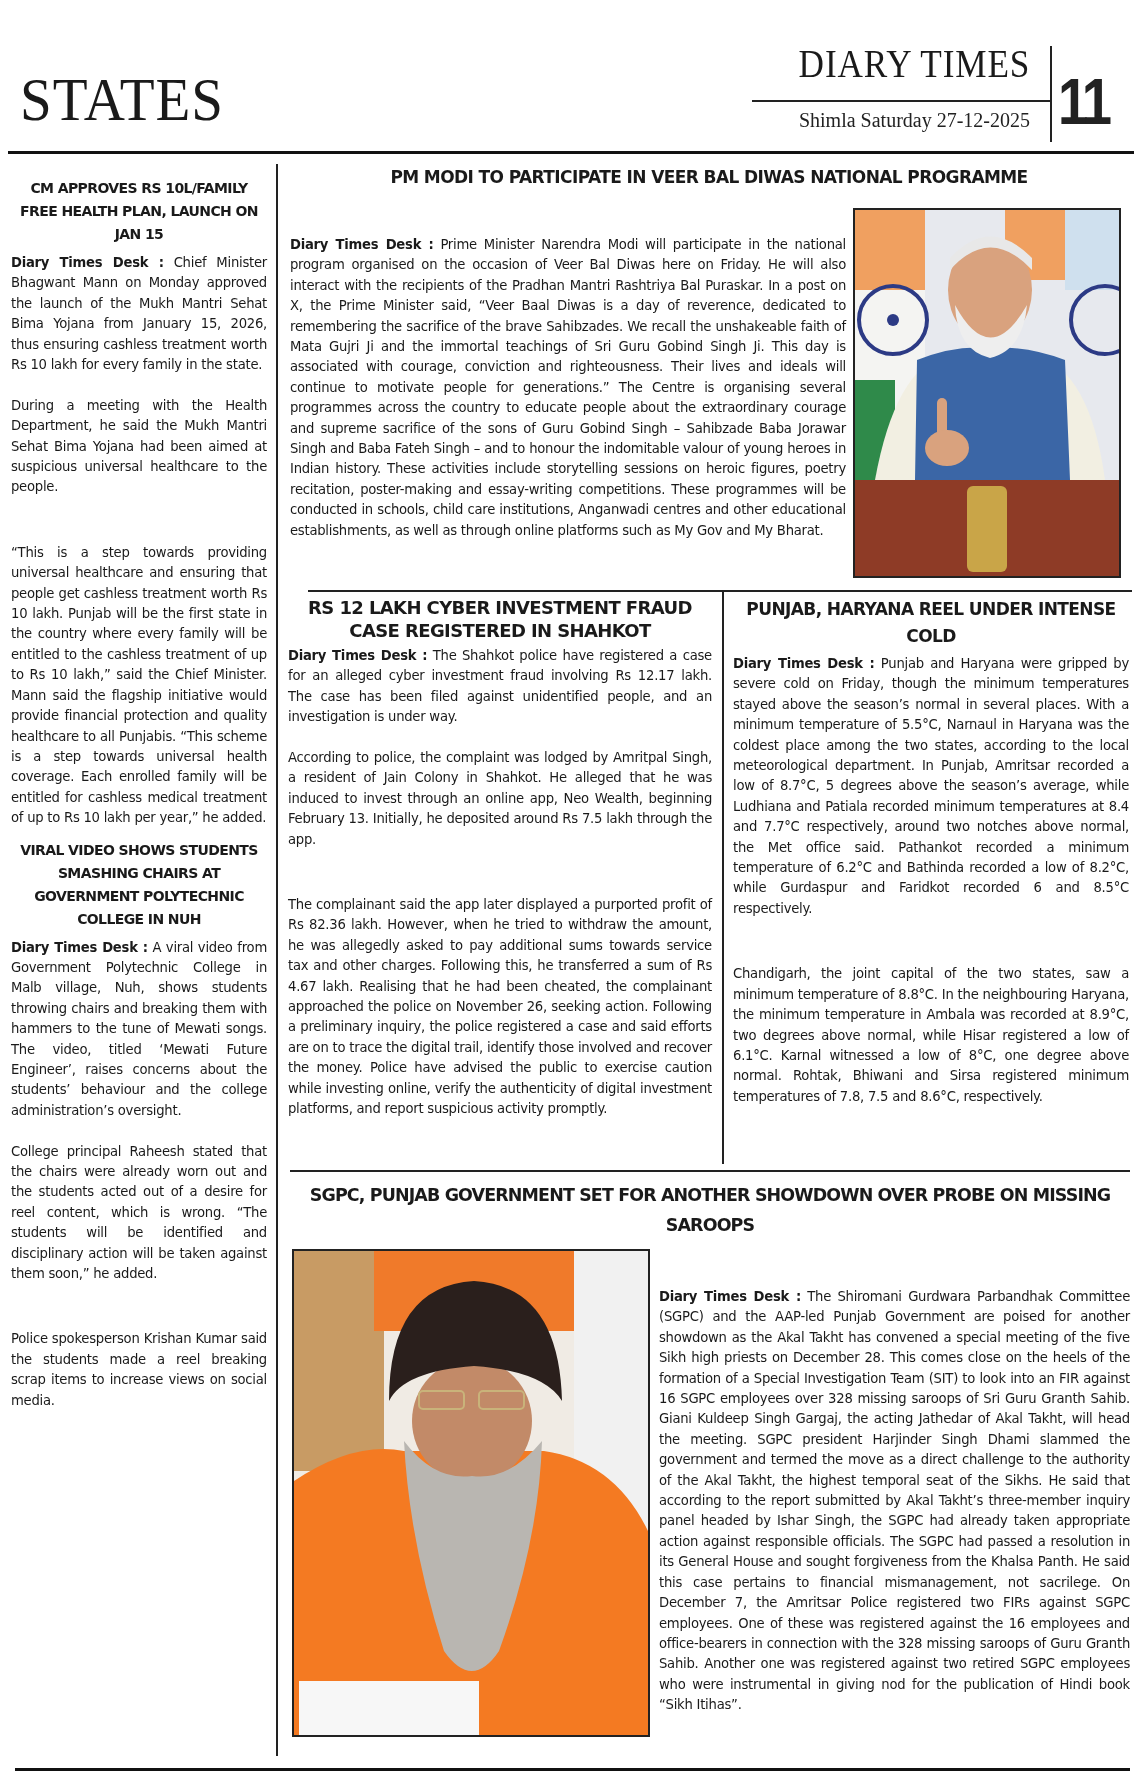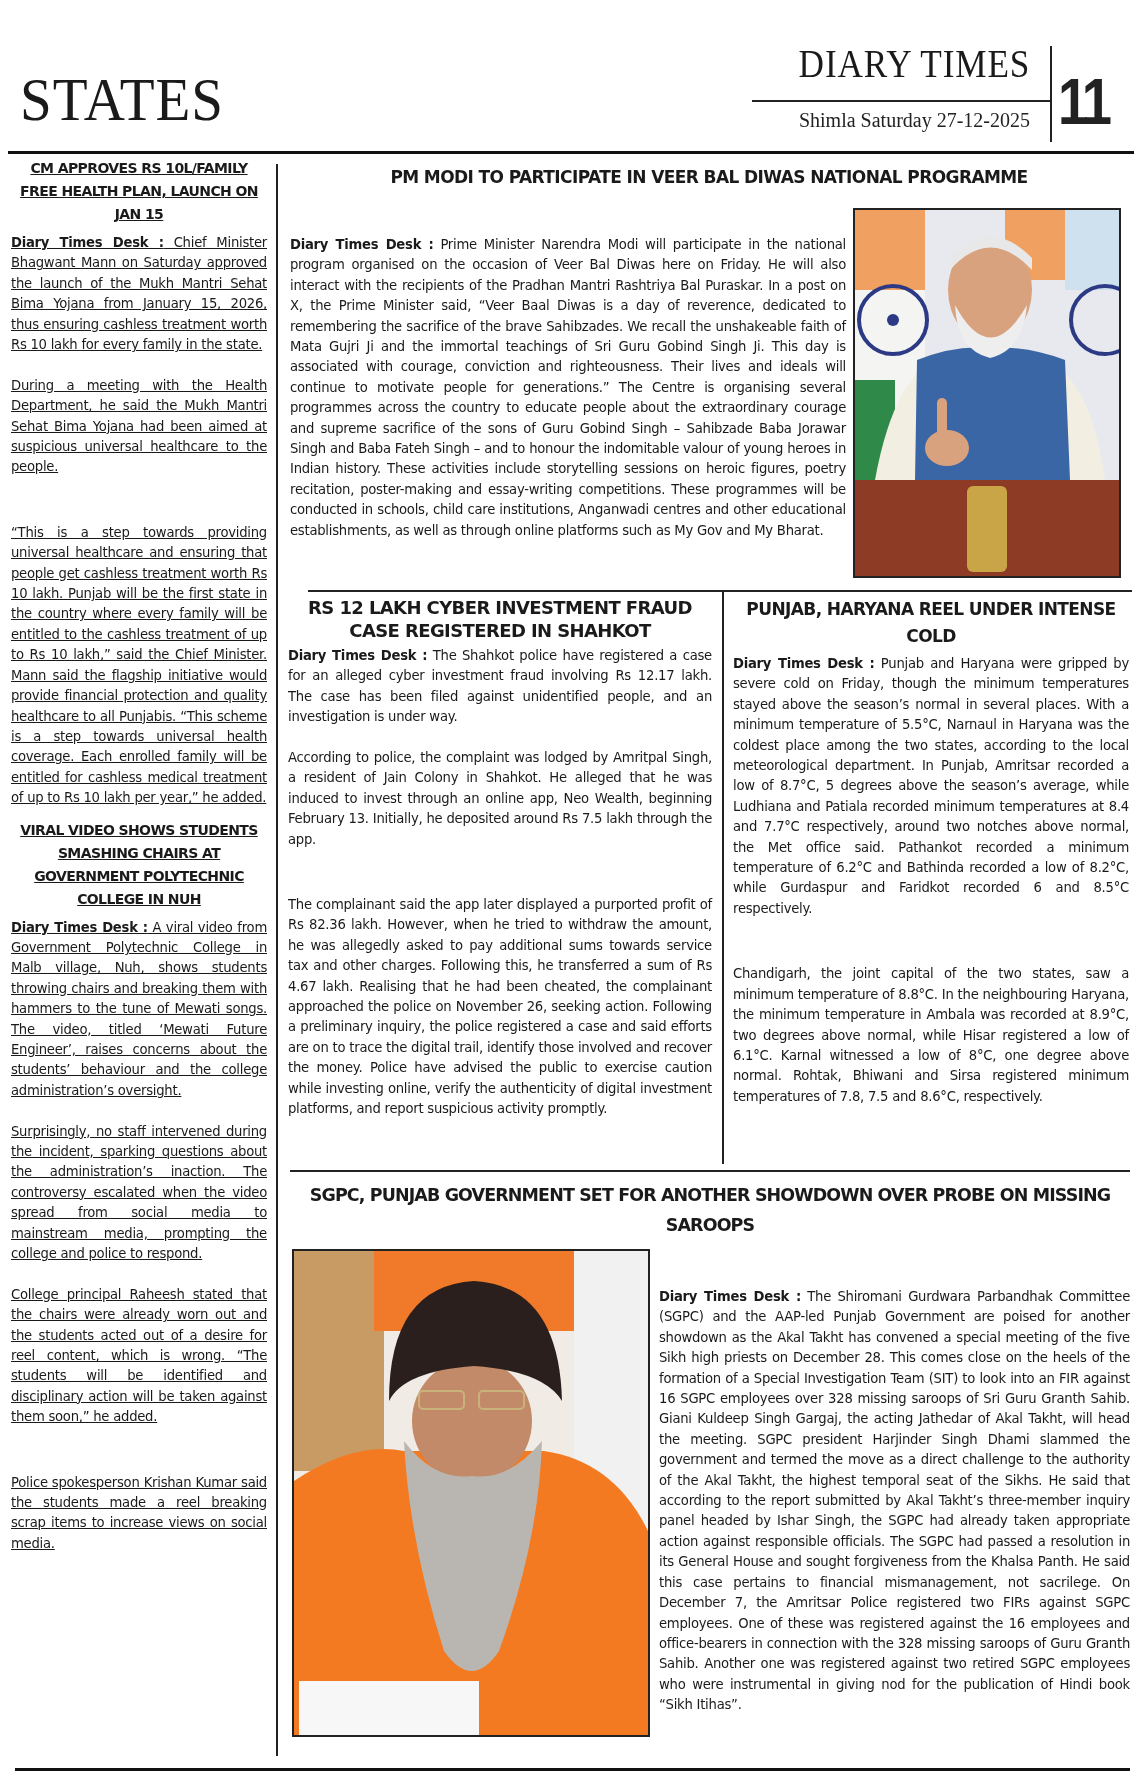--- a/index.html
+++ b/index.html
@@ -37,21 +37,21 @@
   }
   .body-text {
     font-family: "DejaVu Sans", sans-serif; font-size: 13.2px; line-height: 20.4px;
     text-align: justify; color: #1a1a1a; letter-spacing: -0.25px;
   }
   .body-text p { margin-bottom: 20.4px; }
   .body-text p:last-child { margin-bottom: 0; margin-top: 45px; }
   .byline { font-weight: bold; }
 
   
-  .col-left { position: absolute; left: 11px; top: 157px; width: 256px; text-decoration: underline; }
+  .col-left { position: absolute; left: 11px; top: 177px; width: 256px; }
   .col-left .headline { font-size: 14px; line-height: 23px; margin-bottom: 7px; }
   .col-left .body-text p { margin-bottom: 20.4px; }
   .col-left-vrule { position: absolute; left: 276px; top: 164px; width: 2px; height: 1592px; background: #222; }
 
   
   .story-modi { position: absolute; left: 290px; top: 164px; width: 838px; }
   .story-modi .headline { font-size: 17px; line-height: 26px; margin-bottom: 10px; }
   .story-modi .body-text { width: 556px; }
   .photo-modi {
     position: absolute; left: 853px; top: 208px; width: 268px; height: 370px;
@@ -90,30 +90,29 @@
 <div class="paper-name-rule"></div>
 <div class="dateline">Shimla  Saturday   27-12-2025</div>
 <div class="masthead-vrule"></div>
 <div class="page-number">11</div>
 <div class="masthead-rule"></div>
 
 <div class="col-left">
   <article>
     <h2 class="headline">CM APPROVES RS 10L/FAMILY FREE HEALTH PLAN, LAUNCH ON JAN 15</h2>
     <div class="body-text">
-      <p><span class="byline">Diary Times Desk :</span><span> Chief Minister Bhagwant Mann on Saturday approved the launch of the Mukh Mantri Sehat Bima Yojana from January 15, 2026, thus ensuring cashless treatment worth Rs 10 lakh for every family in the state.</span></p>
+      <p><span class="byline">Diary Times Desk :</span><span> Chief Minister Bhagwant Mann on Monday approved the launch of the Mukh Mantri Sehat Bima Yojana from January 15, 2026, thus ensuring cashless treatment worth Rs 10 lakh for every family in the state.</span></p>
       <p>During a meeting with the Health Department, he said the Mukh Mantri Sehat Bima Yojana had been aimed at suspicious universal healthcare to the people.</p>
       <p style="margin-bottom:10px">“This is a step towards providing universal healthcare and ensuring that people get cashless treatment worth Rs 10 lakh. Punjab will be the first state in the country where every family will be entitled to the cashless treatment of up to Rs 10 lakh,” said the Chief Minister. Mann said the flagship initiative would provide financial protection and quality healthcare to all Punjabis. “This scheme is a step towards universal health coverage. Each enrolled family will be entitled for cashless medical treatment of up to Rs 10 lakh per year,” he added.</p>
     </div>
   </article>
   <article>
     <h2 class="headline">VIRAL VIDEO SHOWS STUDENTS SMASHING CHAIRS AT GOVERNMENT POLYTECHNIC COLLEGE IN NUH</h2>
     <div class="body-text">
       <p><span class="byline">Diary Times Desk :</span><span> A viral video from Government Polytechnic College in Malb village, Nuh, shows students throwing chairs and breaking them with hammers to the tune of Mewati songs. The video, titled ‘Mewati Future Engineer’, raises concerns about the students’ behaviour and the college administration’s oversight.</span></p>
-      <p>Surprisingly, no staff intervened during the incident, sparking questions about the administration’s inaction. The controversy escalated when the video spread from social media to mainstream media, prompting the college and police to respond.</p>
       <p>College principal Raheesh stated that the chairs were already worn out and the students acted out of a desire for reel content, which is wrong. “The students will be identified and disciplinary action will be taken against them soon,” he added.</p>
       <p>Police spokesperson Krishan Kumar said the students made a reel breaking scrap items to increase views on social media.</p>
     </div>
   </article>
 </div>
 <div class="col-left-vrule"></div>
 
 <article class="story-modi">
   <h2 class="headline">PM MODI TO PARTICIPATE IN VEER BAL DIWAS NATIONAL PROGRAMME</h2>
   <div class="body-text">

